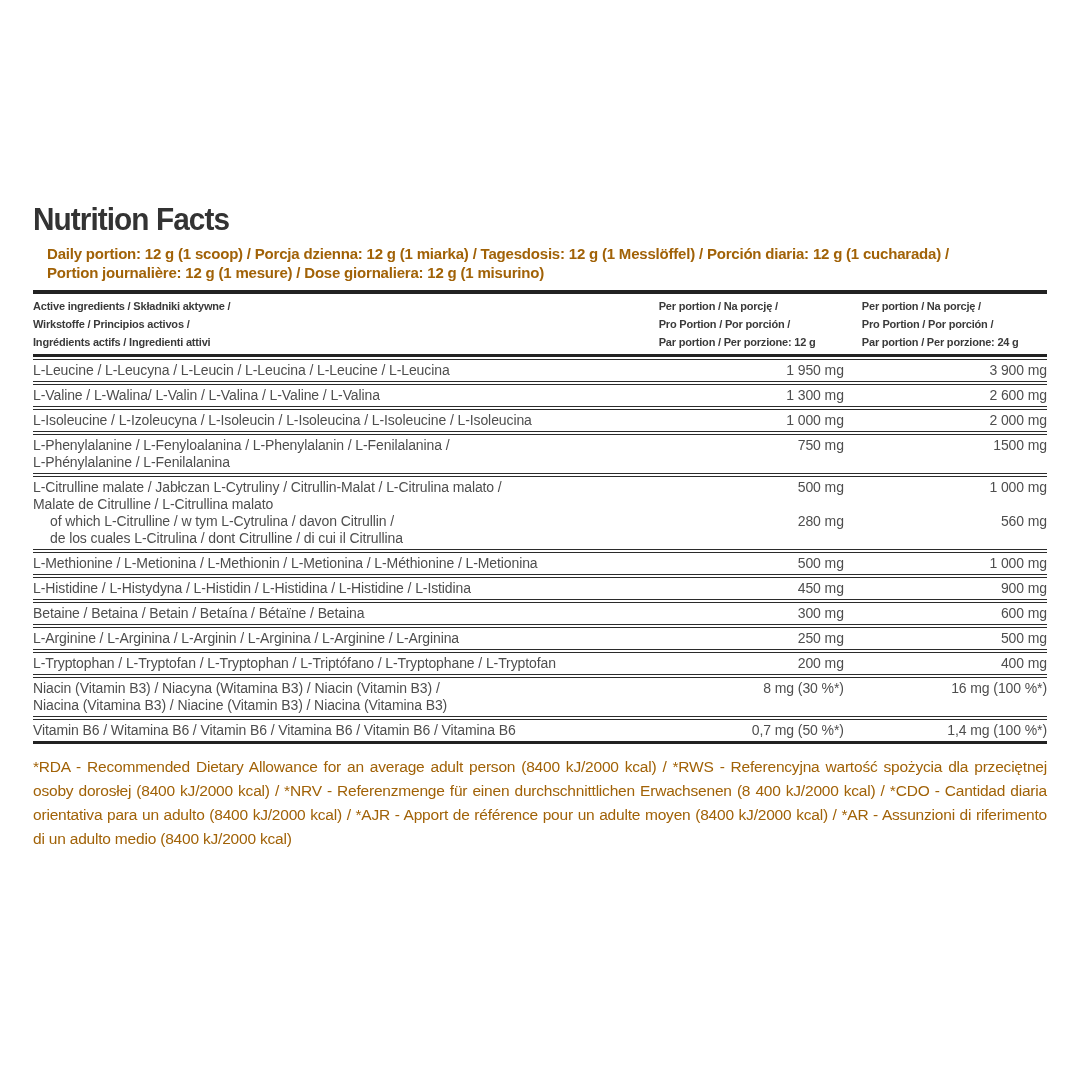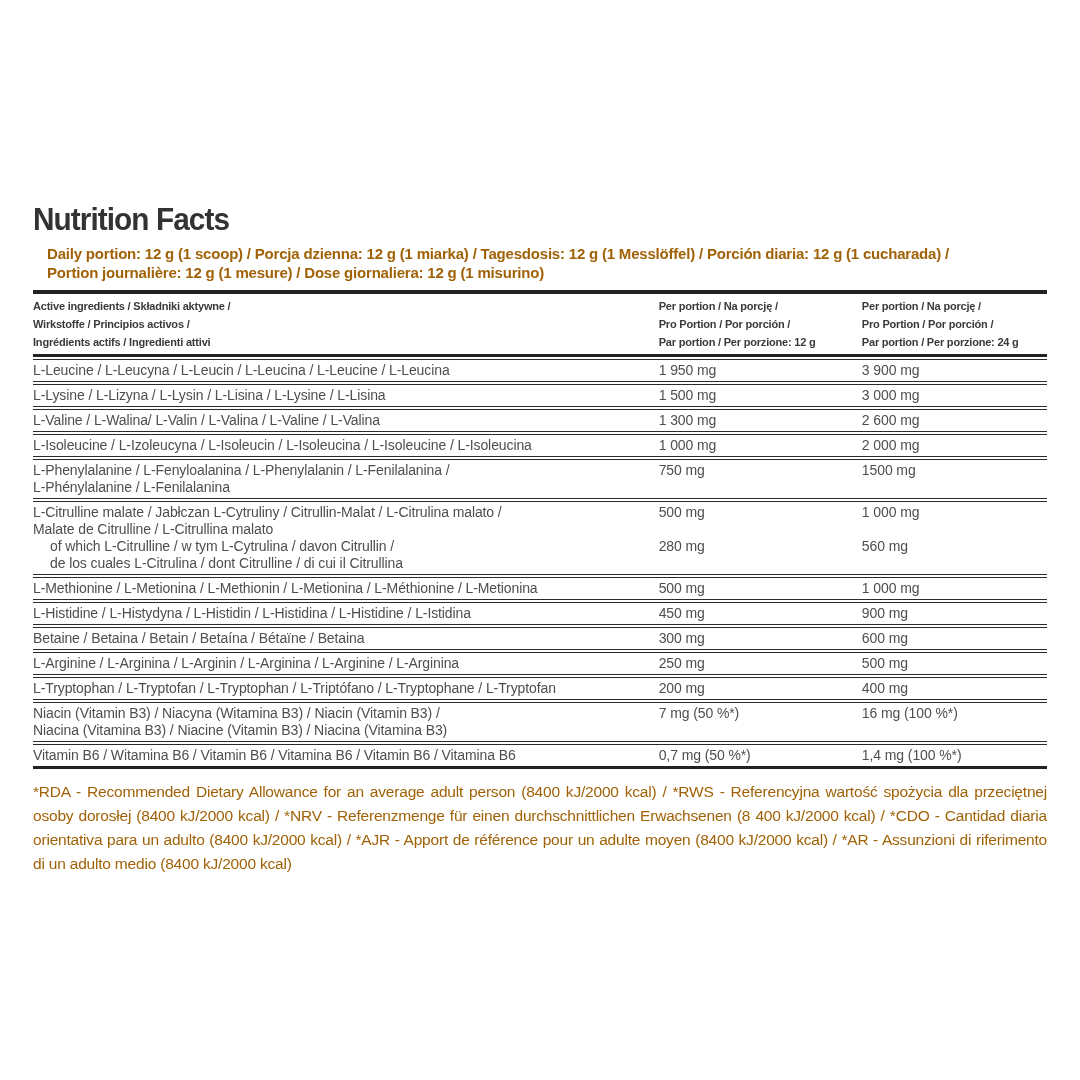--- a/index.html
+++ b/index.html
@@ -22,21 +22,21 @@
     border-top:4px solid #222222;border-bottom:3px solid #222222;
     font-size:11px;line-height:18px;font-weight:700;color:#3a3a3a;
     padding:3px 0;white-space:pre;letter-spacing:-0.2px;
   }
   thead td.val{text-align:left;}
   tbody td{
     border-top:1px solid #2b2b2b;border-bottom:1px solid #2b2b2b;
     font-size:14px;line-height:17px;color:#4e4e4e;padding:2px 0;letter-spacing:-0.1px;
   }
   td.lbl{white-space:pre;min-width:0;}
-  td.val{text-align:left;white-space:pre;padding-left:18px;}
+  td.val{text-align:right;white-space:pre;padding-left:18px;}
   tr.last td{border-bottom:3px solid #222222;}
   .indent{padding-left:17px;}
   .vgap{margin-top:17px;}
   .footnote{
     margin:9px 0 0 0;font-size:15.5px;line-height:24px;color:#a16207;
     text-align:justify;letter-spacing:-0.2px;
   }
 </style>
 </head>
 <body>
@@ -57,25 +57,20 @@
         <td class="val">Per portion / Na porcję /
 Pro Portion / Por porción /
 Par portion / Per porzione: 24 g</td>
       </tr>
     </thead>
     <tbody>
         <tr>
           <td class="lbl"><div>L-Leucine / L-Leucyna / L-Leucin / L-Leucina / L-Leucine / L-Leucina</div></td>
           <td class="val"><div>1 950 mg</div></td>
           <td class="val"><div>3 900 mg</div></td>
-        </tr>
-        <tr>
-          <td class="lbl"><div>L-Lysine / L-Lizyna / L-Lysin / L-Lisina / L-Lysine / L-Lisina</div></td>
-          <td class="val"><div>1 500 mg</div></td>
-          <td class="val"><div>3 000 mg</div></td>
         </tr>
         <tr>
           <td class="lbl"><div>L-Valine / L-Walina/ L-Valin / L-Valina / L-Valine / L-Valina</div></td>
           <td class="val"><div>1 300 mg</div></td>
           <td class="val"><div>2 600 mg</div></td>
         </tr>
         <tr>
           <td class="lbl"><div>L-Isoleucine / L-Izoleucyna / L-Isoleucin / L-Isoleucina / L-Isoleucine / L-Isoleucina</div></td>
           <td class="val"><div>1 000 mg</div></td>
           <td class="val"><div>2 000 mg</div></td>
@@ -114,21 +109,21 @@
           <td class="val"><div>500 mg</div></td>
         </tr>
         <tr>
           <td class="lbl"><div>L-Tryptophan / L-Tryptofan / L-Tryptophan / L-Triptófano / L-Tryptophane / L-Tryptofan</div></td>
           <td class="val"><div>200 mg</div></td>
           <td class="val"><div>400 mg</div></td>
         </tr>
         <tr>
           <td class="lbl"><div>Niacin (Vitamin B3) / Niacyna (Witamina B3) / Niacin (Vitamin B3) /
 Niacina (Vitamina B3) / Niacine (Vitamin B3) / Niacina (Vitamina B3)</div></td>
-          <td class="val"><div>7 mg (50 %*)</div></td>
+          <td class="val"><div>8 mg (30 %*)</div></td>
           <td class="val"><div>16 mg (100 %*)</div></td>
         </tr>
         <tr class="last">
           <td class="lbl"><div>Vitamin B6 / Witamina B6 / Vitamin B6 / Vitamina B6 / Vitamin B6 / Vitamina B6</div></td>
           <td class="val"><div>0,7 mg (50 %*)</div></td>
           <td class="val"><div>1,4 mg (100 %*)</div></td>
         </tr>
       </tbody>
   </table>
   <p class="footnote">*RDA - Recommended Dietary Allowance for an average adult person (8400 kJ/2000 kcal) / *RWS - Referencyjna wartość spożycia dla przeciętnej osoby dorosłej (8400 kJ/2000 kcal) / *NRV - Referenzmenge für einen durchschnittlichen Erwachsenen (8 400 kJ/2000 kcal) / *CDO - Cantidad diaria orientativa para un adulto (8400 kJ/2000 kcal) / *AJR - Apport de référence pour un adulte moyen (8400 kJ/2000 kcal) / *AR - Assunzioni di riferimento di un adulto medio (8400 kJ/2000 kcal)</p>

